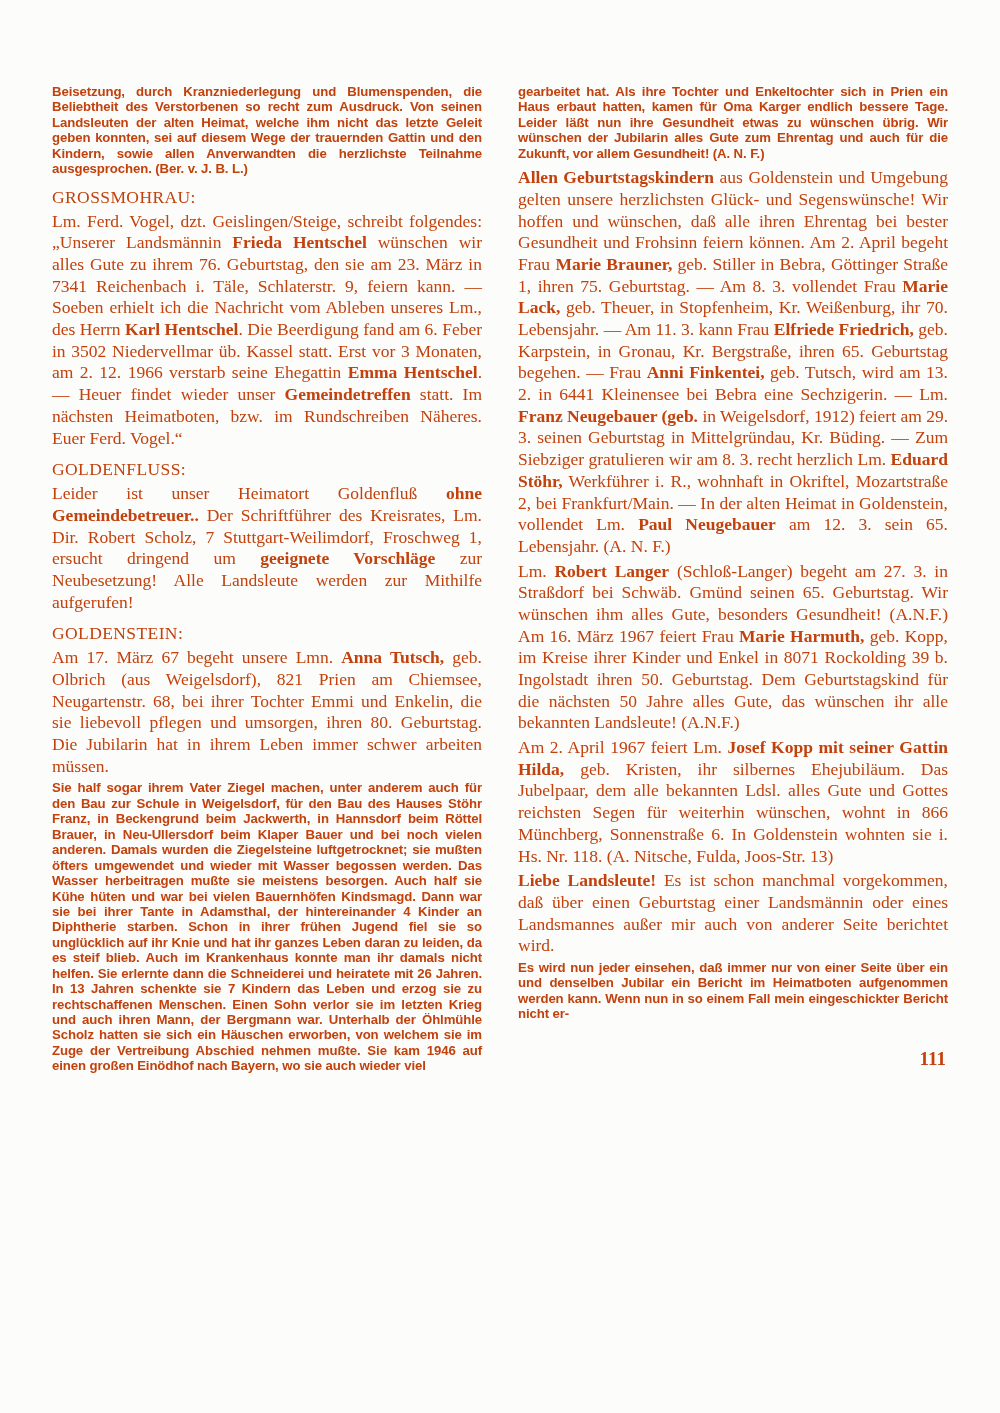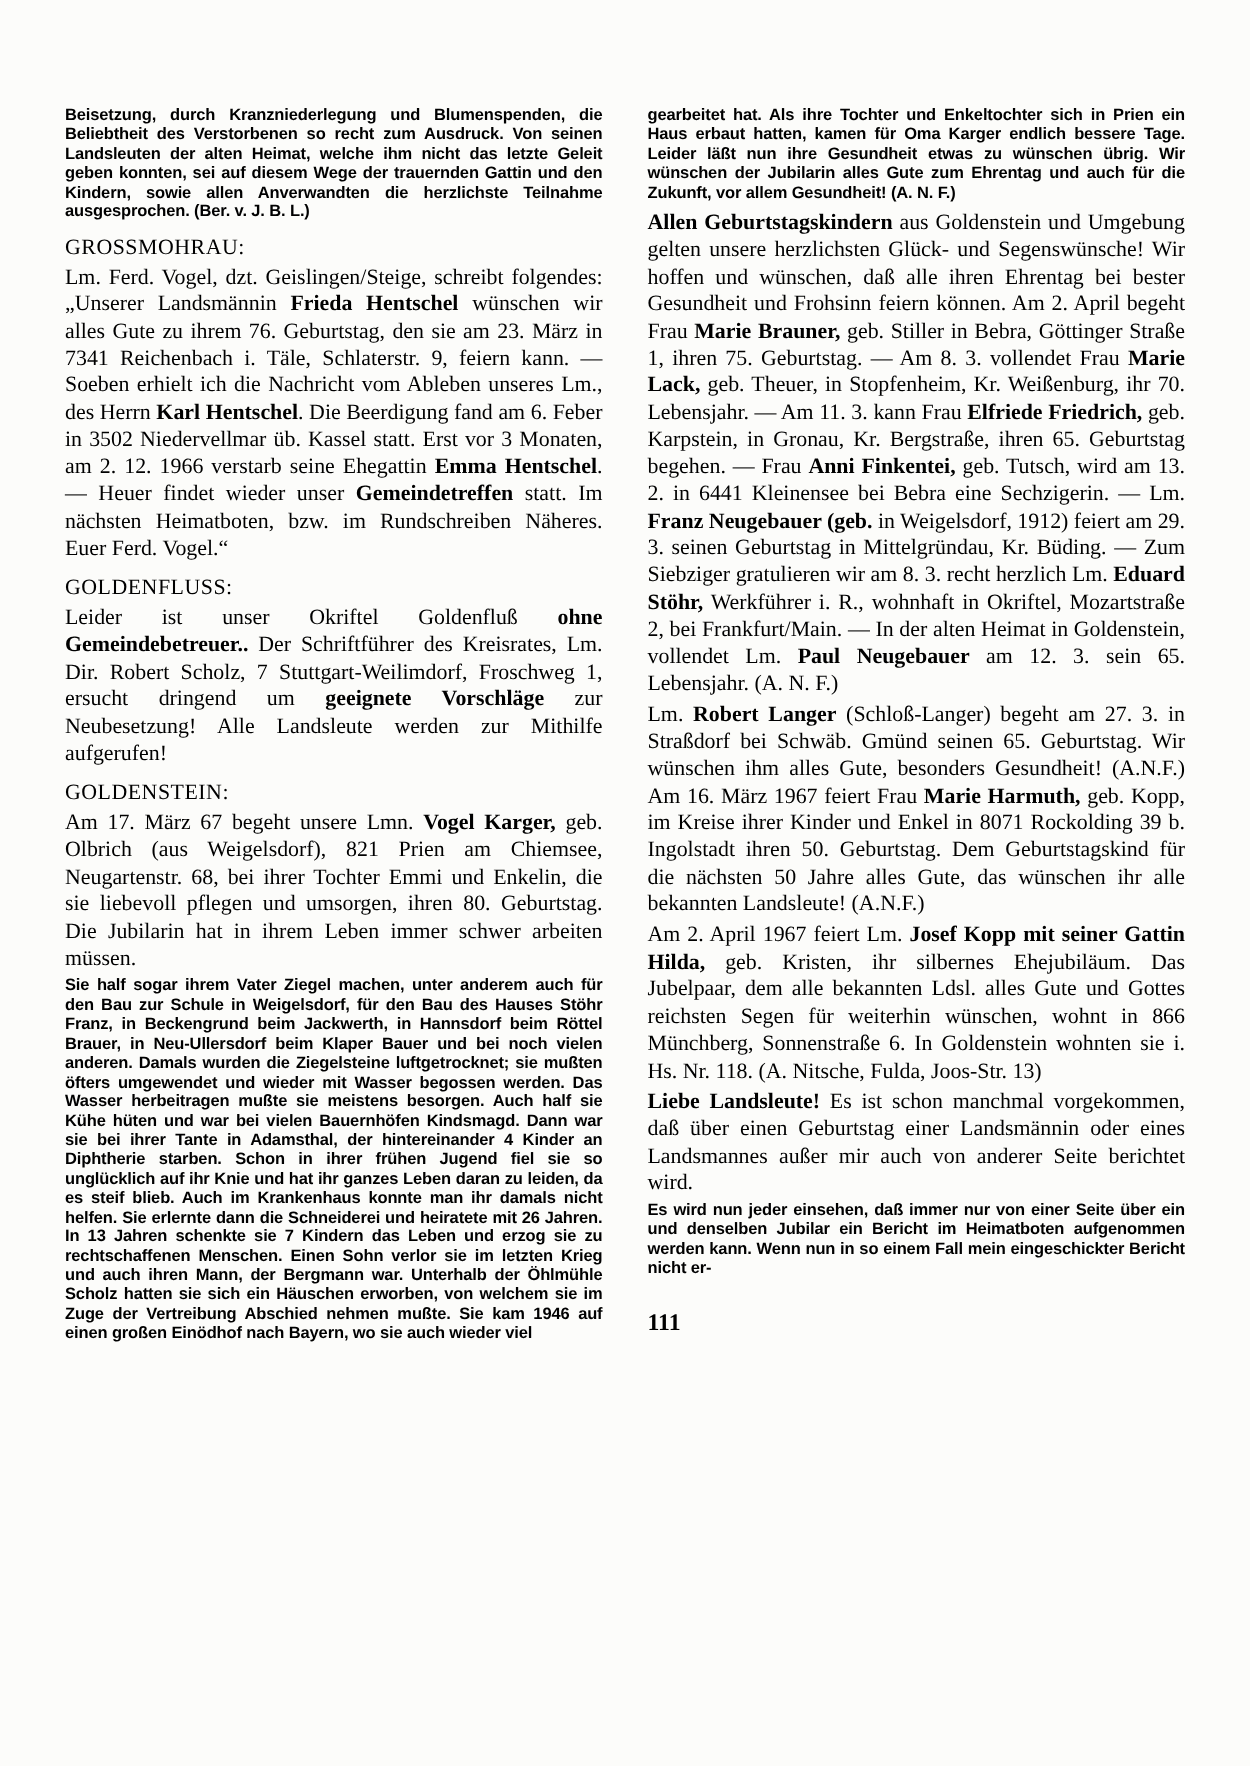--- a/index.html
+++ b/index.html
@@ -6,21 +6,21 @@
     margin: 0;
     padding: 0;
     background: #fcfcfa;
   }
   .page {
     position: relative;
     width: 1000px;
     height: 1413px;
     box-sizing: border-box;
     background: #fcfcfa;
-    color: #000000;
+    color: #c2410c;
     padding: 84px 52px 0 52px;
     font-family: "Liberation Serif", serif;
     overflow: hidden;
   }
   .columns {
     display: flex;
     gap: 36px;
   }
   .col {
     flex: 1;
@@ -47,43 +47,44 @@
     font-weight: 700;
     line-height: 1.17;
     letter-spacing: -0.1px;
     text-align: justify;
     hyphens: auto;
     margin-bottom: 6px;
   }
   .body-text b, .small-text b { font-weight: 700; }
   .page-number {
     margin-top: 26px;
+    text-align: right;
     font-family: "Liberation Serif", serif;
     font-size: 19px;
     font-weight: 700;
     padding-right: 2px;
   }
 </style>
 </head>
 <body>
 
 <div class="page">
   <div class="columns">
 
     <div class="col">
       <p class="small-text"><span>Beisetzung, durch Kranzniederlegung und Blumenspenden, die Beliebtheit des Verstorbenen so recht zum Ausdruck. Von seinen Landsleuten der alten Heimat, welche ihm nicht das letzte Geleit geben konnten, sei auf diesem Wege der trauernden Gattin und den Kindern, sowie allen Anverwandten die herzlichste Teilnahme ausgesprochen. (Ber. v. J. B. L.)</span></p>
 
       <h2 class="section-heading">GROSSMOHRAU:</h2>
       <p class="body-text"><span>Lm. Ferd. Vogel, dzt. Geislingen/Steige, schreibt folgendes: „Unserer Landsmännin </span><b>Frieda Hentschel</b><span> wünschen wir alles Gute zu ihrem 76. Geburtstag, den sie am 23. März in 7341 Reichenbach i. Täle, Schlaterstr. 9, feiern kann. — Soeben erhielt ich die Nachricht vom Ableben unseres Lm., des Herrn </span><b>Karl Hentschel</b><span>. Die Beerdigung fand am 6. Feber in 3502 Niedervellmar üb. Kassel statt. Erst vor 3 Monaten, am 2. 12. 1966 verstarb seine Ehegattin </span><b>Emma Hentschel</b><span>. — Heuer findet wieder unser </span><b>Gemeindetreffen</b><span> statt. Im nächsten Heimatboten, bzw. im Rundschreiben Näheres. Euer Ferd. Vogel.“</span></p>
 
       <h2 class="section-heading">GOLDENFLUSS:</h2>
-      <p class="body-text"><span>Leider ist unser Okriftel Goldenfluß </span><b>ohne Gemeindebetreuer..</b><span> Der Schriftführer des Kreisrates, Lm. Dir. Robert Scholz, 7 Stuttgart-Weilimdorf, Froschweg 1, ersucht dringend um </span><b>geeignete Vorschläge</b><span> zur Neubesetzung! Alle Landsleute werden zur Mithilfe aufgerufen!</span></p>
+      <p class="body-text"><span>Leider ist unser Heimatort Goldenfluß </span><b>ohne Gemeindebetreuer..</b><span> Der Schriftführer des Kreisrates, Lm. Dir. Robert Scholz, 7 Stuttgart-Weilimdorf, Froschweg 1, ersucht dringend um </span><b>geeignete Vorschläge</b><span> zur Neubesetzung! Alle Landsleute werden zur Mithilfe aufgerufen!</span></p>
 
       <h2 class="section-heading">GOLDENSTEIN:</h2>
-      <p class="body-text"><span>Am 17. März 67 begeht unsere Lmn. </span><b>Vogel Karger,</b><span> geb. Olbrich (aus Weigelsdorf), 821 Prien am Chiemsee, Neugartenstr. 68, bei ihrer Tochter Emmi und Enkelin, die sie liebevoll pflegen und umsorgen, ihren 80. Geburtstag. Die Jubilarin hat in ihrem Leben immer schwer arbeiten müssen.</span></p>
+      <p class="body-text"><span>Am 17. März 67 begeht unsere Lmn. </span><b>Anna Tutsch,</b><span> geb. Olbrich (aus Weigelsdorf), 821 Prien am Chiemsee, Neugartenstr. 68, bei ihrer Tochter Emmi und Enkelin, die sie liebevoll pflegen und umsorgen, ihren 80. Geburtstag. Die Jubilarin hat in ihrem Leben immer schwer arbeiten müssen.</span></p>
 
       <p class="small-text"><span>Sie half sogar ihrem Vater Ziegel machen, unter anderem auch für den Bau zur Schule in Weigelsdorf, für den Bau des Hauses Stöhr Franz, in Beckengrund beim Jackwerth, in Hannsdorf beim Röttel Brauer, in Neu-Ullersdorf beim Klaper Bauer und bei noch vielen anderen. Damals wurden die Ziegelsteine luftgetrocknet; sie mußten öfters umgewendet und wieder mit Wasser begossen werden. Das Wasser herbeitragen mußte sie meistens besorgen. Auch half sie Kühe hüten und war bei vielen Bauernhöfen Kindsmagd. Dann war sie bei ihrer Tante in Adamsthal, der hintereinander 4 Kinder an Diphtherie starben. Schon in ihrer frühen Jugend fiel sie so unglücklich auf ihr Knie und hat ihr ganzes Leben daran zu leiden, da es steif blieb. Auch im Krankenhaus konnte man ihr damals nicht helfen. Sie erlernte dann die Schneiderei und heiratete mit 26 Jahren. In 13 Jahren schenkte sie 7 Kindern das Leben und erzog sie zu rechtschaffenen Menschen. Einen Sohn verlor sie im letzten Krieg und auch ihren Mann, der Bergmann war. Unterhalb der Öhlmühle Scholz hatten sie sich ein Häuschen erworben, von welchem sie im Zuge der Vertreibung Abschied nehmen mußte. Sie kam 1946 auf einen großen Einödhof nach Bayern, wo sie auch wieder viel</span></p>
     </div>
 
     <div class="col">
       <p class="small-text"><span>gearbeitet hat. Als ihre Tochter und Enkeltochter sich in Prien ein Haus erbaut hatten, kamen für </span><b>Oma Karger</b><span> endlich bessere Tage. Leider läßt nun ihre Gesundheit etwas zu wünschen übrig. Wir wünschen der Jubilarin alles Gute zum Ehrentag und auch für die Zukunft, vor allem Gesundheit! (A. N. F.)</span></p>
 
       <p class="body-text"><b>Allen Geburtstagskindern</b><span> aus Goldenstein und Umgebung gelten unsere herzlichsten Glück- und Segenswünsche! Wir hoffen und wünschen, daß alle ihren Ehrentag bei bester Gesundheit und Frohsinn feiern können. Am 2. April begeht Frau </span><b>Marie Brauner,</b><span> geb. Stiller in Bebra, Göttinger Straße 1, ihren 75. Geburtstag. — Am 8. 3. vollendet Frau </span><b>Marie Lack,</b><span> geb. Theuer, in Stopfenheim, Kr. Weißenburg, ihr 70. Lebensjahr. — Am 11. 3. kann Frau </span><b>Elfriede Friedrich,</b><span> geb. Karpstein, in Gronau, Kr. Bergstraße, ihren 65. Geburtstag begehen. — Frau </span><b>Anni Finkentei,</b><span> geb. Tutsch, wird am 13. 2. in 6441 Kleinensee bei Bebra eine Sechzigerin. — Lm. </span><b>Franz Neugebauer (geb.</b><span> in Weigelsdorf, 1912) feiert am 29. 3. seinen Geburtstag in Mittelgründau, Kr. Büding. — Zum Siebziger gratulieren wir am 8. 3. recht herzlich Lm. </span><b>Eduard Stöhr,</b><span> Werkführer i. R., wohnhaft in Okriftel, Mozartstraße 2, bei Frankfurt/Main. — In der alten Heimat in Goldenstein, vollendet Lm. </span><b>Paul Neugebauer</b><span> am 12. 3. sein 65. Lebensjahr. (A. N. F.)</span></p>
 
       <p class="body-text"><span>Lm. </span><b>Robert Langer</b><span> (Schloß-Langer) begeht am 27. 3. in Straßdorf bei Schwäb. Gmünd seinen 65. Geburtstag. Wir wünschen ihm alles Gute, besonders Gesundheit! (A.N.F.) Am 16. März 1967 feiert Frau </span><b>Marie Harmuth,</b><span> geb. Kopp, im Kreise ihrer Kinder und Enkel in 8071 Rockolding 39 b. Ingolstadt ihren 50. Geburtstag. Dem Geburtstagskind für die nächsten 50 Jahre alles Gute, das wünschen ihr alle bekannten Landsleute! (A.N.F.)</span></p>

